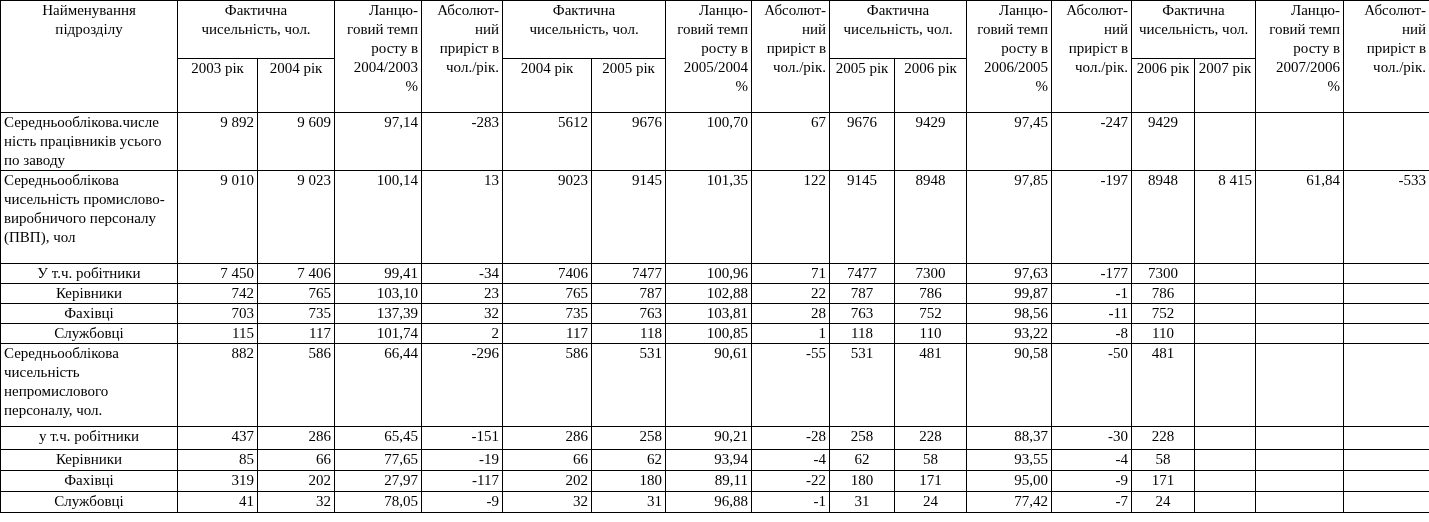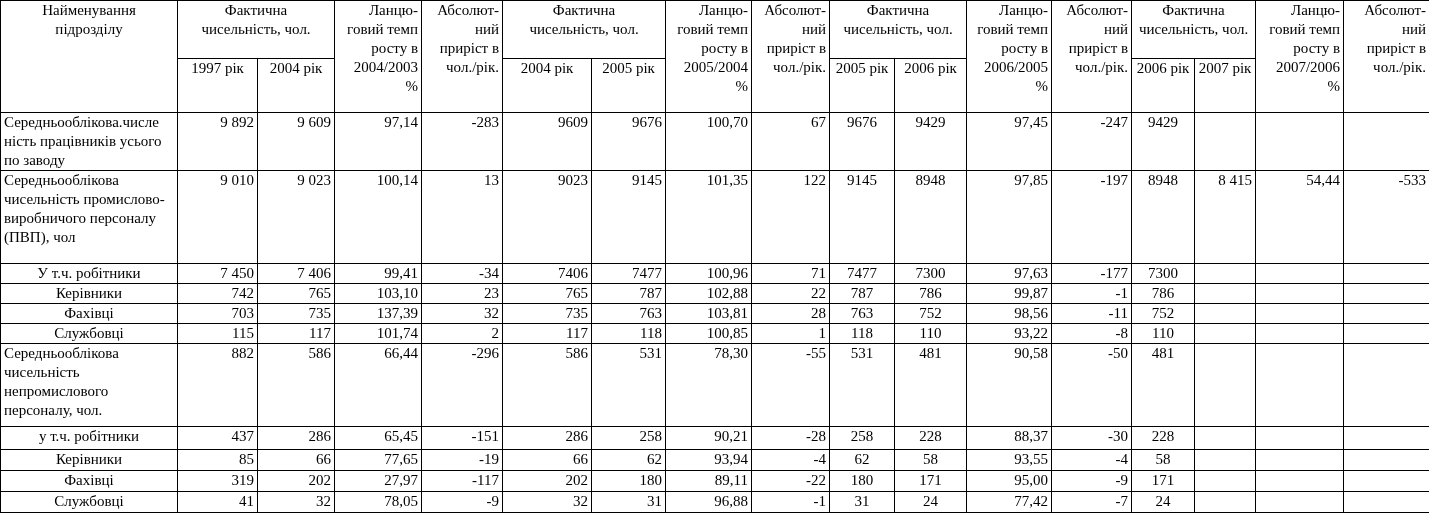--- a/index.html
+++ b/index.html
@@ -124,40 +124,40 @@
 говий темп
 росту в
 2007/2006
 %</th>
         <th class="abs" rowspan="2">Абсолют-
 ний
 приріст в
 чол./рік.</th>
       </tr>
       <tr class="h2">
-        <th class="year">1997 рік</th>
+        <th class="year">2003 рік</th>
         <th class="year">2004 рік</th>
         <th class="year">2004 рік</th>
         <th class="year">2005 рік</th>
         <th class="year">2005 рік</th>
         <th class="year">2006 рік</th>
         <th class="year">2006 рік</th>
         <th class="year">2007 рік</th>
       </tr>
     </thead>
     <tbody>
         <tr>
           <td class="l">Середньооблікова.числе
 ність працівників усього
 по заводу</td>
           <td class="r">9 892</td>
           <td class="r">9 609</td>
           <td class="r">97,14</td>
           <td class="r">-283</td>
-          <td class="r">9609</td>
+          <td class="r">5612</td>
           <td class="r">9676</td>
           <td class="r">100,70</td>
           <td class="r">67</td>
           <td class="c">9676</td>
           <td class="c">9429</td>
           <td class="r">97,45</td>
           <td class="r">-247</td>
           <td class="c">9429</td>
           <td class="r"></td>
           <td class="r"></td>
@@ -175,21 +175,21 @@
           <td class="r">9023</td>
           <td class="r">9145</td>
           <td class="r">101,35</td>
           <td class="r">122</td>
           <td class="c">9145</td>
           <td class="c">8948</td>
           <td class="r">97,85</td>
           <td class="r">-197</td>
           <td class="c">8948</td>
           <td class="r">8 415</td>
-          <td class="r">54,44</td>
+          <td class="r">61,84</td>
           <td class="r">-533</td>
         </tr>
         <tr>
           <td class="c">У т.ч. робітники</td>
           <td class="r">7 450</td>
           <td class="r">7 406</td>
           <td class="r">99,41</td>
           <td class="r">-34</td>
           <td class="r">7406</td>
           <td class="r">7477</td>
@@ -265,21 +265,21 @@
           <td class="l">Середньооблікова
 чисельність
 непромислового
 персоналу, чол.</td>
           <td class="r">882</td>
           <td class="r">586</td>
           <td class="r">66,44</td>
           <td class="r">-296</td>
           <td class="r">586</td>
           <td class="r">531</td>
-          <td class="r">78,30</td>
+          <td class="r">90,61</td>
           <td class="r">-55</td>
           <td class="c">531</td>
           <td class="c">481</td>
           <td class="r">90,58</td>
           <td class="r">-50</td>
           <td class="c">481</td>
           <td class="r"></td>
           <td class="r"></td>
           <td class="r"></td>
         </tr>

